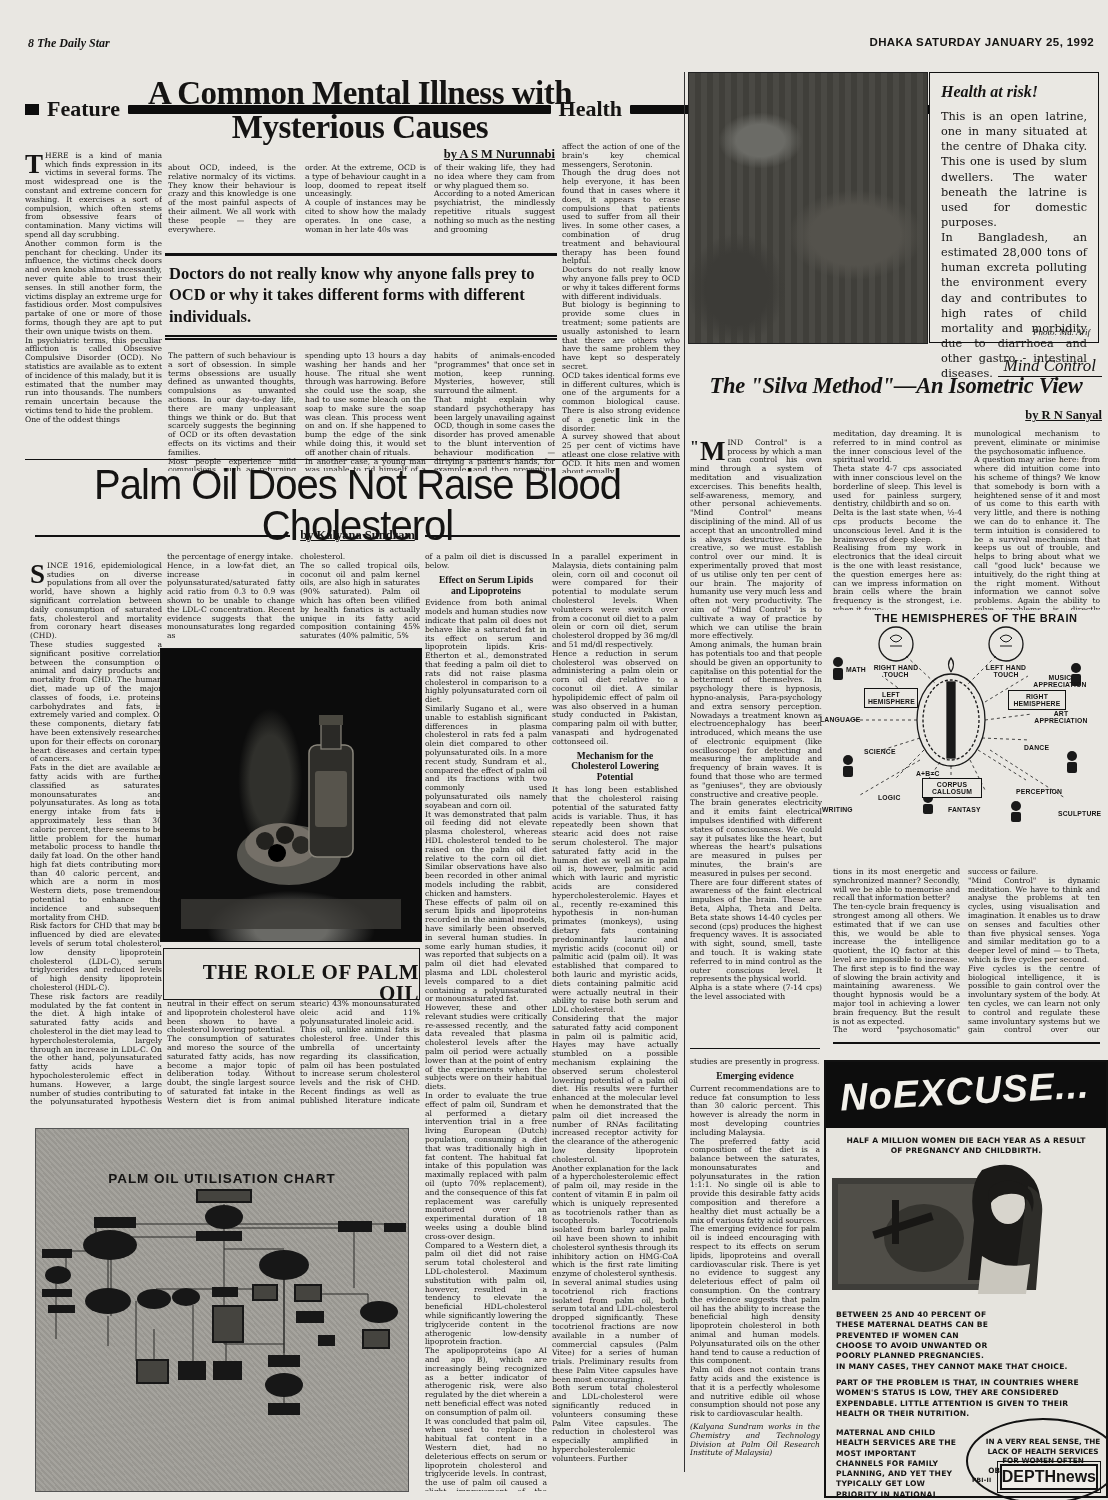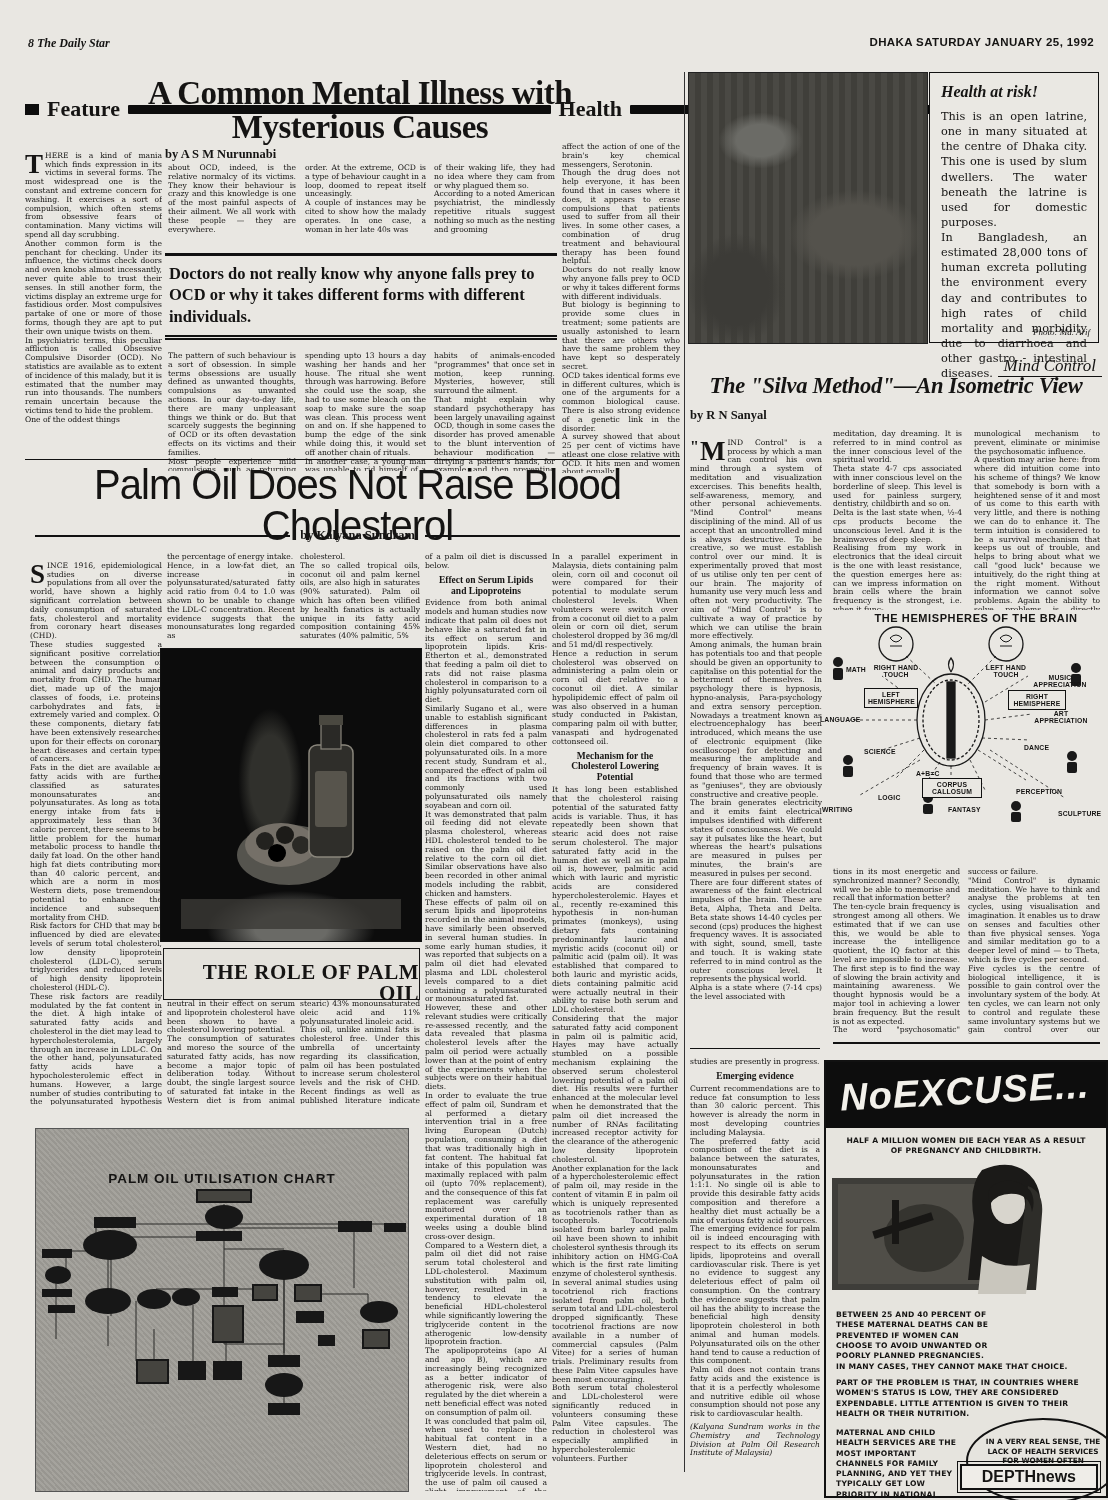--- a/index.html
+++ b/index.html
@@ -11,21 +11,21 @@
   .openq{float:left;font:bold 16px/1 "Liberation Serif",serif;padding-right:1px;}
   .subhead{font:bold 9.5px/1.15 "Liberation Serif",serif;text-align:center;margin:4px 0 3px 0;white-space:pre-line;}
   .rule{background:#111;}
   .masthead{font:bold italic 12px "Liberation Serif",serif;}
   .dateline{font:bold 11.5px "Liberation Sans",sans-serif;letter-spacing:.4px;}
   .secbar{display:flex;align-items:center;gap:8px;}
   .secbar .bar{height:9px;flex:1;background:#0d0d0d;border-radius:1px;}
   .secbar .sq{width:14px;height:11px;background:#0d0d0d;}
   .secword{font:bold 22px/1 "Liberation Serif",serif;}
   .headline1{font:bold 33px/1.04 "Liberation Serif",serif;text-align:center;white-space:pre-line;letter-spacing:-.5px;}
-  .byline{font:bold 12.5px "Liberation Serif",serif;text-align:left;}
+  .byline{font:bold 12.5px "Liberation Serif",serif;text-align:right;text-decoration:underline;}
   .quotebox{border-top:3px solid #111;border-bottom:5px double #111;padding:7px 4px 8px 4px;
             font:bold 16.5px/1.3 "Liberation Serif",serif;}
   .photo1{background:
      radial-gradient(60px 40px at 30% 25%, #6b6b66 0 40%, transparent 70%),
      radial-gradient(90px 60px at 70% 60%, #54524c 0 50%, transparent 75%),
      radial-gradient(70px 80px at 20% 80%, #3c3b37 0 45%, transparent 70%),
      repeating-linear-gradient(90deg,#4a4944 0 6px,#403f3a 6px 12px),
      #45443f;border:1px solid #222;}
   .hbox{border:1.5px solid #111;background:#eae8e3;padding:10px 11px;}
   .hbox h3{margin:0 0 8px 0;font:bold italic 16px "Liberation Serif",serif;}
@@ -51,21 +51,21 @@
   .blbox{border:1.5px solid #111;padding:2px 3px;background:#e9e7e2;}
   .diagtitle{font:bold 11px "Liberation Sans",sans-serif;letter-spacing:.6px;text-align:center;}
   .nx{border:2px solid #111;background:#e6e4de;}
   .nxbanner{position:absolute;left:0;top:0;right:0;height:66px;background:#0d0d0d;overflow:hidden;}
   .nxtitle{position:absolute;left:14px;top:10px;color:#f2f0ea;font:bold italic 38px/1 "Liberation Sans",sans-serif;
            transform:rotate(-3deg);letter-spacing:1px;}
   .nxt{position:absolute;font:bold 7.6px/1.35 "DejaVu Sans",sans-serif;letter-spacing:.2px;text-transform:uppercase;}
   .nxoval{position:absolute;border:2px solid #111;border-radius:50%;text-align:center;
           font:bold 7.3px/1.3 "DejaVu Sans",sans-serif;text-transform:uppercase;display:flex;align-items:center;}
   .depth{position:absolute;border:2px solid #111;outline:1px solid #111;outline-offset:2px;
-         background:#efede8;font:bold 16px/1 "Liberation Sans",sans-serif;padding:3px 20px;}
+         background:#efede8;font:bold 16px/1 "Liberation Sans",sans-serif;padding:3px 0;}
   .vline{background:#333;width:1px;}
 </style>
 </head>
 <body>
 
 <div class="page">
 
   <div class="abs masthead" style="left:28px;top:36px;">8 The Daily Star</div>
   <div class="abs dateline" style="right:14px;top:36px;">DHAKA SATURDAY JANUARY 25, 1992</div>
 
@@ -220,21 +220,21 @@
   </div>
 
   <div class="abs col" style="left:30px;top:553px;width:132px;height:552px;">
     <span class="dc">S</span><span>INCE 1916, epidemiological studies on diverse populations from all over the world, have shown a highly significant correlation between daily consumption of saturated fats, cholesterol and mortality from coronary heart diseases (CHD).
 These studies suggested a significant positive correlation between the consumption of animal and dairy products and mortality from CHD. The human diet, made up of the major classes of foods, i.e. proteins, carbohydrates and fats, is extremely varied and complex. Of these components, dietary fats have been extensively researched upon for their effects on coronary heart diseases and certain types of cancers.
 Fats in the diet are available as fatty acids with are further classified as saturates, monounsaturates and polyunsaturates. As long as total energy intake from fats is approximately less than 30 caloric percent, there seems to be little problem for the human metabolic process to handle the daily fat load. On the other hand, high fat diets contributing more than 40 caloric percent, and which are a norm in most Western diets, pose tremendous potential to enhance the incidence and subsequent mortality from CHD.
 Risk factors for CHD that may be influenced by died are elevated levels of serum total cholesterol, low density lipoprotein cholesterol (LDL-C), serum triglycerides and reduced levels of high density lipoprotein cholesterol (HDL-C).
 These risk factors are readily modulated by the fat content in the diet. A high intake of saturated fatty acids and cholesterol in the diet may lead to hypercholesterolemia, largely through an increase in LDL-C. On the other hand, polyunsaturated fatty acids have a hypocholesterolemic effect in humans. However, a large number of studies contributing to the polyunsaturated hypothesis involve not only an increase in the polyunsaturated fat intake but also a reduction in saturated fat consumption which are in-turn related to their contribution as</span>
   </div>
   <div class="abs col" style="left:167px;top:553px;width:128px;height:90px;">the percentage of energy intake.
-Hence, in a low-fat diet, an increase in polyunsaturated/saturated fatty acid ratio from 0.4 to 1.0 was shown to be unable to change the LDL-C concentration. Recent evidence suggests that the monounsaturates long regarded as</div>
+Hence, in a low-fat diet, an increase in polyunsaturated/saturated fatty acid ratio from 0.3 to 0.9 was shown to be unable to change the LDL-C concentration. Recent evidence suggests that the monounsaturates long regarded as</div>
   <div class="abs col" style="left:300px;top:553px;width:120px;height:90px;">cholesterol.
 The so called tropical oils, coconut oil and palm kernel oils, are also high in saturates (90% saturated). Palm oil which has often been vilified by health fanatics is actually unique in its fatty acid composition containing 45% saturates (40% palmitic, 5%</div>
 
   <div class="abs palmphoto" style="left:160px;top:648px;width:260px;height:292px;">
     <svg width="260" height="292" viewBox="0 0 260 292">
       <ellipse cx="128" cy="206" rx="52" ry="30" fill="#55544e"></ellipse>
       <ellipse cx="120" cy="196" rx="36" ry="22" fill="#757068"></ellipse>
       <circle cx="104" cy="192" r="9" fill="#23221f"></circle>
         <circle cx="124" cy="186" r="9" fill="#1c1b18"></circle>
       <circle cx="140" cy="196" r="9" fill="#2a2925"></circle>

